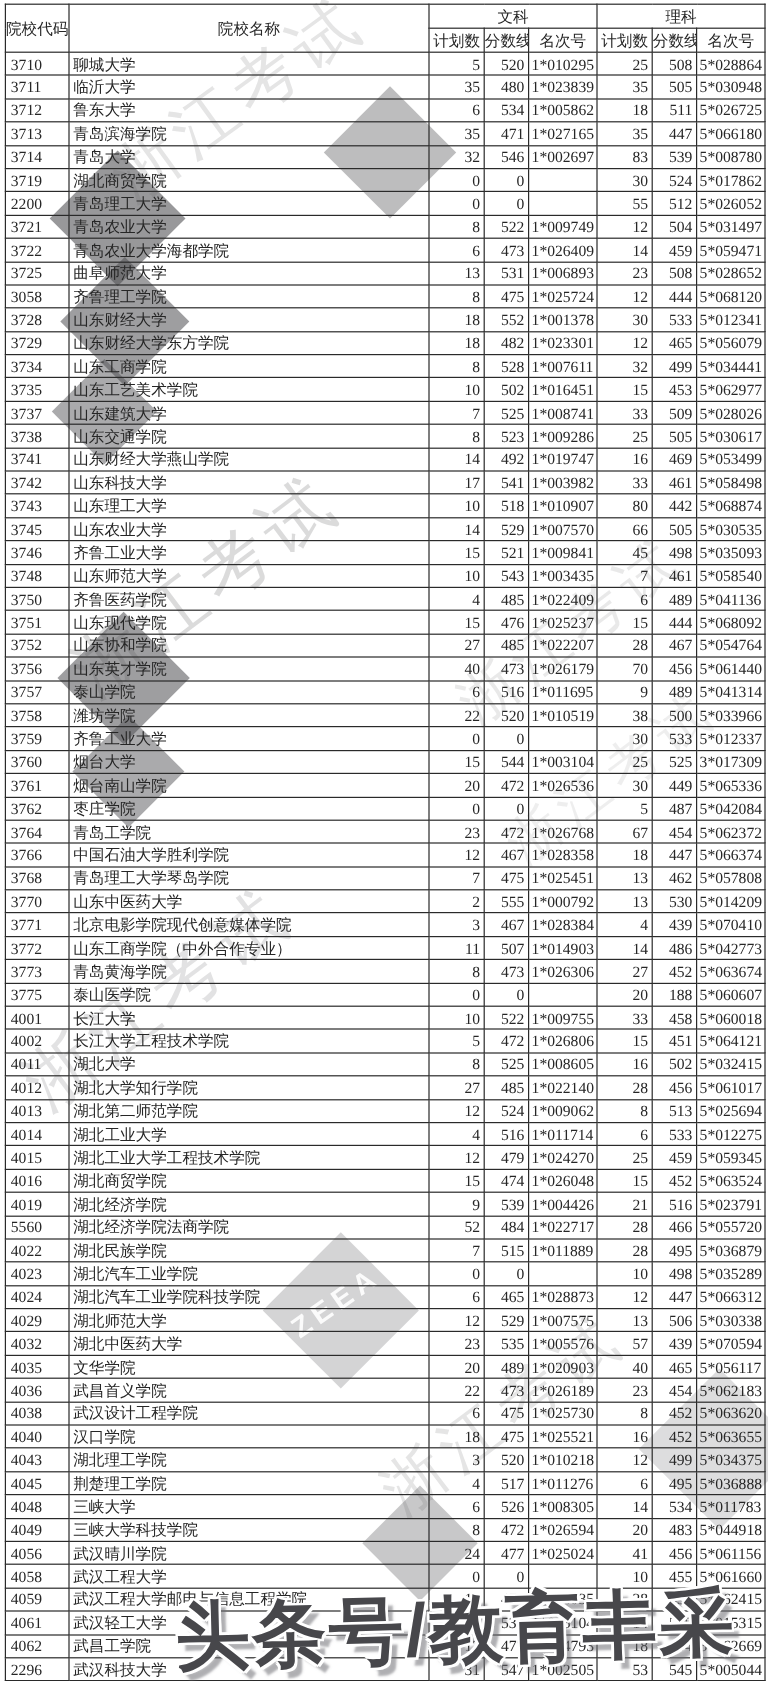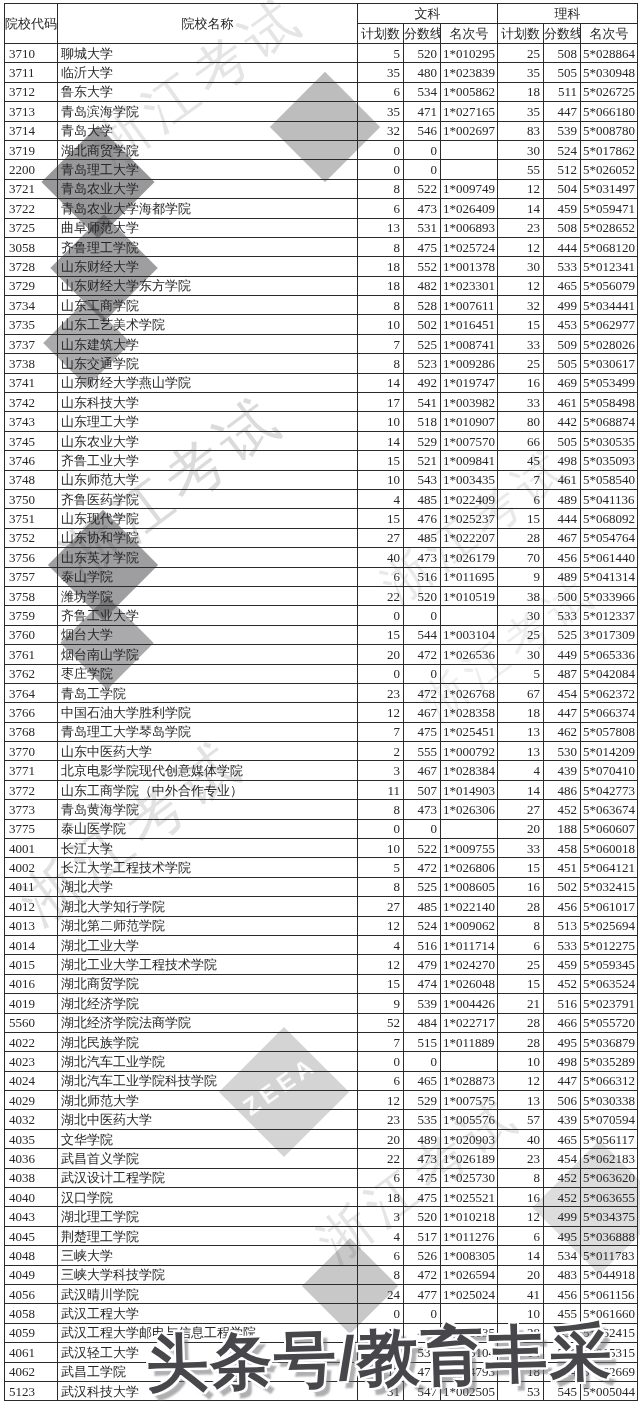--- a/index.html
+++ b/index.html
@@ -771,21 +771,21 @@
             <td class="code">4062</td>
             <td class="name">武昌工学院</td>
             <td class="num">17</td>
             <td class="num">477</td>
             <td class="rank">1*024793</td>
             <td class="num">18</td>
             <td class="num">454</td>
             <td class="rank">5*062669</td>
           </tr>
           <tr>
-            <td class="code">5123</td>
+            <td class="code">2296</td>
             <td class="name">武汉科技大学</td>
             <td class="num">31</td>
             <td class="num">547</td>
             <td class="rank">1*002505</td>
             <td class="num">53</td>
             <td class="num">545</td>
             <td class="rank">5*005044</td>
           </tr>
         </tbody>
     </table>

